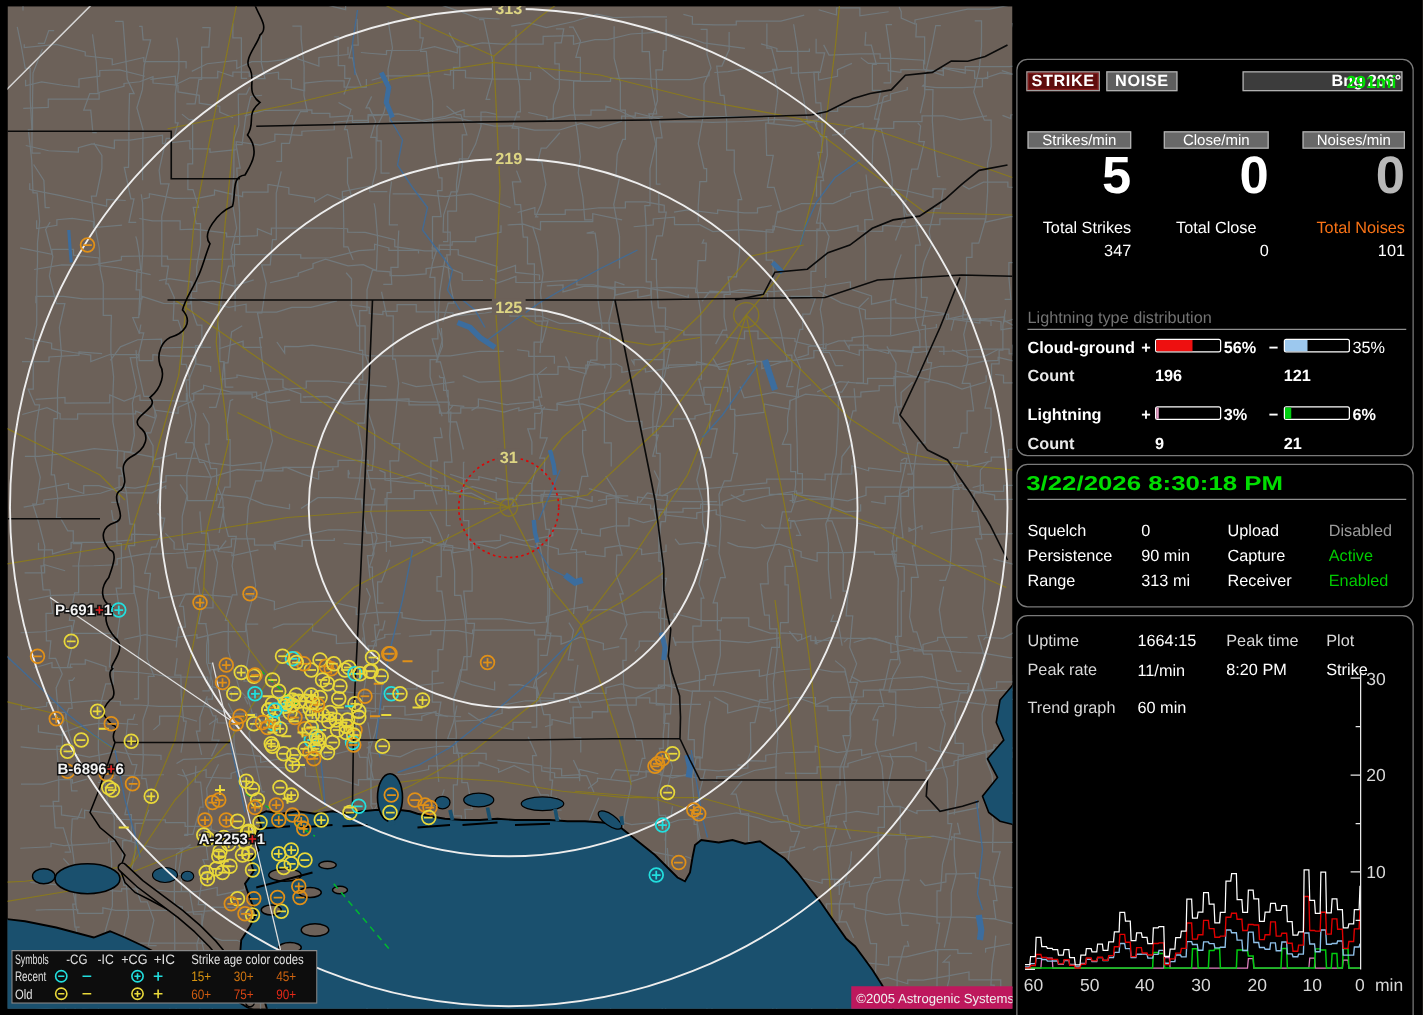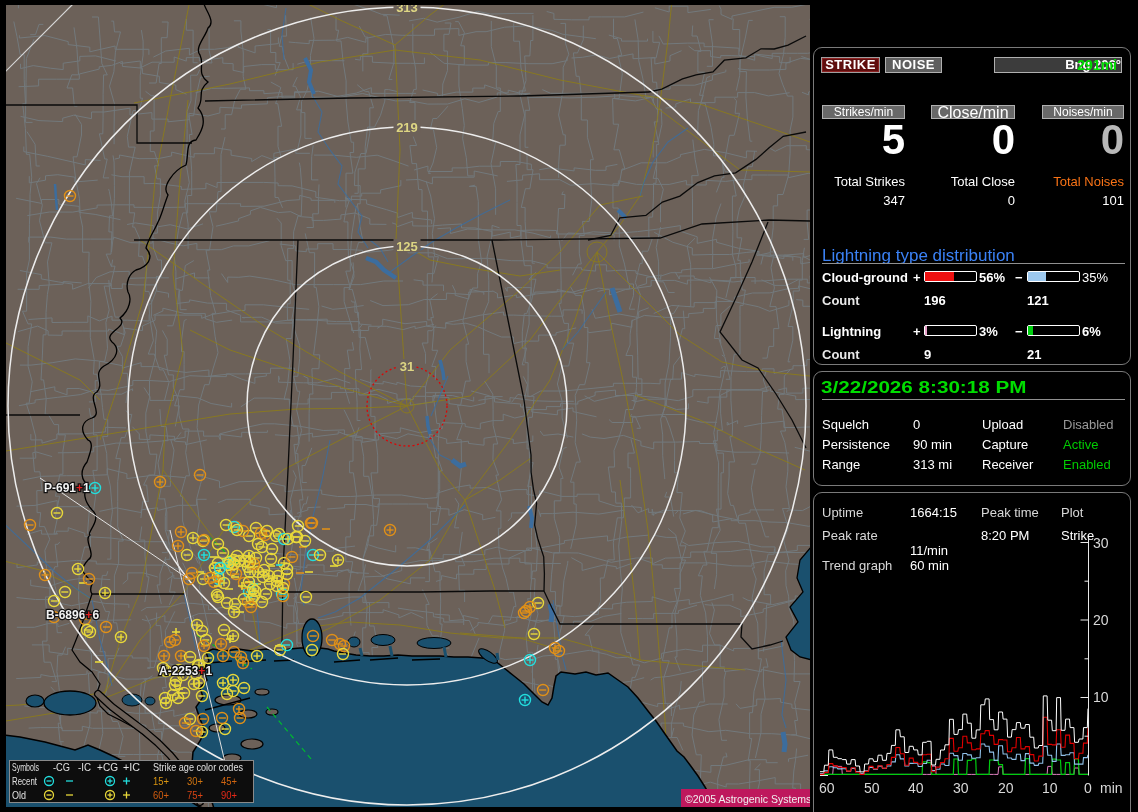--- a/index.html
+++ b/index.html
@@ -1039,35 +1039,35 @@
 </svg>
 
 <div style="position:absolute;left:681px;top:789px;width:129px;height:18px;background:#be185d;color:#f0f0f0;font-size:10.5px;padding-top:4px;padding-left:4px;white-space:nowrap;overflow:hidden">©2005 Astrogenic Systems</div>
 
 <div class="panel" style="top:8px;height:318px">
   <div class="btn" style="left:7px;top:9px;width:59px;height:16px;background:#5f0d0d;border-color:#a0a0a0;line-height:14px;letter-spacing:0.5px;box-shadow:inset 0 0 0 1px #8a2222">STRIKE</div>
   <div class="btn" style="left:71px;top:9px;width:57px;height:16px;background:#5e5e5e;line-height:14px;letter-spacing:0.5px">NOISE</div>
   <div class="btn" style="left:180px;top:9px;width:128px;height:16px;background:#3c3c3c;line-height:14px;text-align:right;padding-left:8px">Bng 206°<span style="color:#00e000;position:absolute;right:4px;font-size:14px">291mi</span></div>
 
   <div class="btn" style="left:8px;top:57px;width:83px;height:14px;background:#686868;font-weight:normal;font-size:12px;line-height:13px">Strikes/min</div>
-  <div class="btn" style="left:117px;top:57px;width:84px;height:14px;background:#686868;font-weight:normal;font-size:16px;line-height:13px">Close/min</div>
+  <div class="btn" style="left:117px;top:57px;width:84px;height:14px;background:#686868;font-weight:normal;font-size:12px;line-height:13px">Close/min</div>
   <div class="btn" style="left:228px;top:57px;width:82px;height:14px;background:#686868;font-weight:normal;font-size:12px;line-height:13px">Noises/min</div>
 
   <div style="position:absolute;left:8px;top:68px;width:83px;text-align:right;font-size:42px;font-weight:bold">5</div>
   <div style="position:absolute;left:117px;top:68px;width:84px;text-align:right;font-size:42px;font-weight:bold">0</div>
   <div style="position:absolute;left:228px;top:68px;width:82px;text-align:right;font-size:42px;font-weight:bold;color:#b8b8b8">0</div>
 
   <div class="lbl13" style="position:absolute;left:8px;top:126px;width:83px;text-align:right">Total Strikes</div>
-  <div class="lbl13" style="position:absolute;left:117px;top:126px;width:84px;text-align:right">Total Close</div>
+  <div class="lbl13" style="position:absolute;left:117px;top:126px;width:84px;text-align:center">Total Close</div>
   <div class="lbl13" style="position:absolute;left:228px;top:126px;width:82px;text-align:right;color:#f97316">Total Noises</div>
   <div class="lbl13" style="position:absolute;left:8px;top:145px;width:83px;text-align:right">347</div>
   <div class="lbl13" style="position:absolute;left:117px;top:145px;width:84px;text-align:right">0</div>
   <div class="lbl13" style="position:absolute;left:228px;top:145px;width:82px;text-align:right">101</div>
 
-  <div style="position:absolute;left:8px;top:198px;font-size:17px;color:#3b82f6">Lightning type distribution</div>
+  <div style="position:absolute;left:8px;top:198px;font-size:13px;color:#737373">Lightning type distribution</div>
   <div style="position:absolute;left:8px;top:215px;width:303px;border-top:1px solid #909090"></div>
 
   <div style="position:absolute;left:8px;top:222px;font-size:13px;font-weight:bold">Cloud-ground</div>
   <div style="position:absolute;left:99px;top:222px;font-size:13px;font-weight:bold">+</div>
   <div style="position:absolute;left:110px;top:222.5px;width:53px;height:11px;border:1px solid #fff;border-radius:2px;background:#000">
         <div style="width:56%;height:100%;background:#ee1010"></div>
       </div>
   <div style="position:absolute;left:165px;top:222px;font-size:13px;font-weight:bold">56%</div>
   <div style="position:absolute;left:201px;top:222px;font-size:13px;font-weight:bold">−</div>
   <div style="position:absolute;left:213px;top:222.5px;width:53px;height:11px;border:1px solid #fff;border-radius:2px;background:#000">
@@ -1112,21 +1112,21 @@
   <div class="lbl13" style="position:absolute;left:168px;top:85px">Receiver</div>
   <div class="lbl13" style="position:absolute;left:249px;top:85px;color:#00cc00">Enabled</div>
 </div>
 
 <div class="panel" style="top:453px;height:350px">
   <div class="lbl13" style="position:absolute;left:8px;top:12px;color:#d8d8d8">Uptime</div>
   <div class="lbl13" style="position:absolute;left:96px;top:12px">1664:15</div>
   <div class="lbl13" style="position:absolute;left:167px;top:12px;color:#d8d8d8">Peak time</div>
   <div class="lbl13" style="position:absolute;left:247px;top:12px;color:#d8d8d8">Plot</div>
   <div class="lbl13" style="position:absolute;left:8px;top:35px;color:#d8d8d8">Peak rate</div>
-  <div class="lbl13" style="position:absolute;left:96px;top:50px">11/min</div>
+  <div class="lbl13" style="position:absolute;left:96px;top:36px">11/min</div>
   <div class="lbl13" style="position:absolute;left:167px;top:35px">8:20 PM</div>
   <div class="lbl13" style="position:absolute;left:247px;top:35px">Strike</div>
   <div class="lbl13" style="position:absolute;left:8px;top:65px;color:#d8d8d8">Trend graph</div>
   <div class="lbl13" style="position:absolute;left:96px;top:65px">60 min</div>
 </div>
 
 <svg style="position:absolute;left:0;top:0;pointer-events:none" width="1138" height="812" viewBox="0 0 1138 812">
 <polyline points="820.0,774.4 823.8,774.4 824.5,774.4 828.3,774.4 828.9,774.4 832.7,774.4 833.4,766.0 837.2,766.0 837.9,766.4 841.7,766.4 842.3,774.4 846.1,774.4 846.8,774.4 850.6,774.4 851.3,774.4 855.1,774.4 855.7,774.4 859.5,774.4 860.2,774.4 864.0,774.4 864.7,774.4 868.5,774.4 869.1,774.4 872.9,774.4 873.6,774.4 877.4,774.4 878.1,774.4 881.9,774.4 882.5,774.4 886.3,774.4 887.0,774.4 890.8,774.4 891.5,774.4 895.3,774.4 895.9,774.4 899.7,774.4 900.4,774.4 904.2,774.4 904.9,774.4 908.7,774.4 909.3,774.4 913.1,774.4 913.8,774.4 917.6,774.4 918.3,774.4 922.1,774.4 922.7,774.4 926.5,774.4 927.2,774.4 931.0,774.4 931.7,766.1 935.5,766.1 936.1,774.4 939.9,774.4 940.6,774.4 944.4,774.4 945.1,774.4 948.9,774.4 949.5,774.4 953.3,774.4 954.0,774.4 957.8,774.4 958.5,774.4 962.3,774.4 962.9,774.4 966.7,774.4 967.4,774.4 971.2,774.4 971.9,774.4 975.7,774.4 976.3,774.4 980.1,774.4 980.8,774.4 984.6,774.4 985.3,774.4 989.1,774.4 989.7,774.4 993.5,774.4 994.2,774.4 998.0,774.4 998.7,766.9 1002.5,766.9 1003.1,774.4 1006.9,774.4 1007.6,774.4 1011.4,774.4 1012.1,774.4 1015.9,774.4 1016.5,774.4 1020.3,774.4 1021.0,774.4 1024.8,774.4 1025.5,774.4 1029.3,774.4 1029.9,774.4 1033.7,774.4 1034.4,774.4 1038.2,774.4 1038.9,774.4 1042.7,774.4 1043.3,774.4 1047.1,774.4 1047.8,766.4 1051.6,766.4 1052.3,774.4 1056.1,774.4 1056.7,774.4 1060.5,774.4 1061.2,774.4 1065.0,774.4 1065.7,774.4 1069.5,774.4 1070.1,774.4 1073.9,774.4 1074.6,768.0 1078.4,768.0 1079.1,774.4 1082.9,774.4 1083.5,774.4 1087.3,774.4 1088.0,774.4 1088.0,774.4" fill="none" stroke="#e080c0" stroke-width="1"></polyline>
 <polyline points="820.0,774.4 823.8,774.4 824.5,774.4 828.3,774.4 828.9,774.4 832.7,774.4 833.4,774.4 837.2,774.4 837.9,774.4 841.7,774.4 842.3,774.4 846.1,774.4 846.8,774.4 850.6,774.4 851.3,774.4 855.1,774.4 855.7,774.4 859.5,774.4 860.2,774.4 864.0,774.4 864.7,774.4 868.5,774.4 869.1,774.4 872.9,774.4 873.6,774.4 877.4,774.4 878.1,774.4 881.9,774.4 882.5,774.4 886.3,774.4 887.0,774.4 890.8,774.4 891.5,774.4 895.3,774.4 895.9,774.4 899.7,774.4 900.4,774.4 904.2,774.4 904.9,774.4 908.7,774.4 909.3,774.4 913.1,774.4 913.8,774.4 917.6,774.4 918.3,774.4 922.1,774.4 922.7,761.9 926.5,761.9 927.2,762.7 931.0,762.7 931.7,774.4 935.5,774.4 936.1,774.4 939.9,774.4 940.6,774.4 944.4,774.4 945.1,774.4 948.9,774.4 949.5,774.4 953.3,774.4 954.0,759.0 957.8,759.0 958.5,774.4 962.3,774.4 962.9,774.4 966.7,774.4 967.4,760.4 971.2,760.4 971.9,758.9 975.7,758.9 976.3,774.4 980.1,774.4 980.8,774.4 984.6,774.4 985.3,774.4 989.1,774.4 989.7,760.0 993.5,760.0 994.2,760.4 998.0,760.4 998.7,764.7 1002.5,764.7 1003.1,774.4 1006.9,774.4 1007.6,774.4 1011.4,774.4 1012.1,774.4 1015.9,774.4 1016.5,774.4 1020.3,774.4 1021.0,774.4 1024.8,774.4 1025.5,758.7 1029.3,758.7 1029.9,774.4 1033.7,774.4 1034.4,774.4 1038.2,774.4 1038.9,774.4 1042.7,774.4 1043.3,774.4 1047.1,774.4 1047.8,774.4 1051.6,774.4 1052.3,759.1 1056.1,759.1 1056.7,760.0 1060.5,760.0 1061.2,774.4 1065.0,774.4 1065.7,762.7 1069.5,762.7 1070.1,774.4 1073.9,774.4 1074.6,759.0 1078.4,759.0 1079.1,774.4 1082.9,774.4 1083.5,774.4 1087.3,774.4 1088.0,774.4 1088.0,774.4" fill="none" stroke="#00cc10" stroke-width="1.2"></polyline>
 <polyline points="820.0,773.6 823.8,773.6 824.5,770.9 828.3,770.9 828.9,766.7 832.7,766.7 833.4,767.7 837.2,767.7 837.9,768.9 841.7,768.9 842.3,768.8 846.1,768.8 846.8,771.4 850.6,771.4 851.3,768.4 855.1,768.4 855.7,771.5 859.5,771.5 860.2,773.6 864.0,773.6 864.7,770.7 868.5,770.7 869.1,767.4 872.9,767.4 873.6,769.2 877.4,769.2 878.1,766.1 881.9,766.1 882.5,768.4 886.3,768.4 887.0,766.0 890.8,766.0 891.5,761.9 895.3,761.9 895.9,754.8 899.7,754.8 900.4,758.9 904.2,758.9 904.9,766.0 908.7,766.0 909.3,763.4 913.1,763.4 913.8,763.2 917.6,763.2 918.3,766.5 922.1,766.5 922.7,763.5 926.5,763.5 927.2,760.3 931.0,760.3 931.7,770.6 935.5,770.6 936.1,769.3 939.9,769.3 940.6,764.0 944.4,764.0 945.1,765.5 948.9,765.5 949.5,753.3 953.3,753.3 954.0,755.6 957.8,755.6 958.5,760.2 962.3,760.2 962.9,753.5 966.7,753.5 967.4,754.9 971.2,754.9 971.9,758.3 975.7,758.3 976.3,757.8 980.1,757.8 980.8,744.0 984.6,744.0 985.3,746.2 989.1,746.2 989.7,752.1 993.5,752.1 994.2,760.4 998.0,760.4 998.7,745.7 1002.5,745.7 1003.1,754.0 1006.9,754.0 1007.6,758.0 1011.4,758.0 1012.1,759.4 1015.9,759.4 1016.5,754.3 1020.3,754.3 1021.0,760.6 1024.8,760.6 1025.5,753.6 1029.3,753.6 1029.9,763.1 1033.7,763.1 1034.4,765.4 1038.2,765.4 1038.9,763.3 1042.7,763.3 1043.3,746.4 1047.1,746.4 1047.8,755.2 1051.6,755.2 1052.3,761.4 1056.1,761.4 1056.7,744.0 1060.5,744.0 1061.2,755.4 1065.0,755.4 1065.7,754.8 1069.5,754.8 1070.1,752.8 1073.9,752.8 1074.6,764.1 1078.4,764.1 1079.1,764.1 1082.9,764.1 1083.5,757.6 1087.3,757.6 1088.0,754.9 1088.0,754.9" fill="none" stroke="#8fc0e8" stroke-width="1.1"></polyline>

